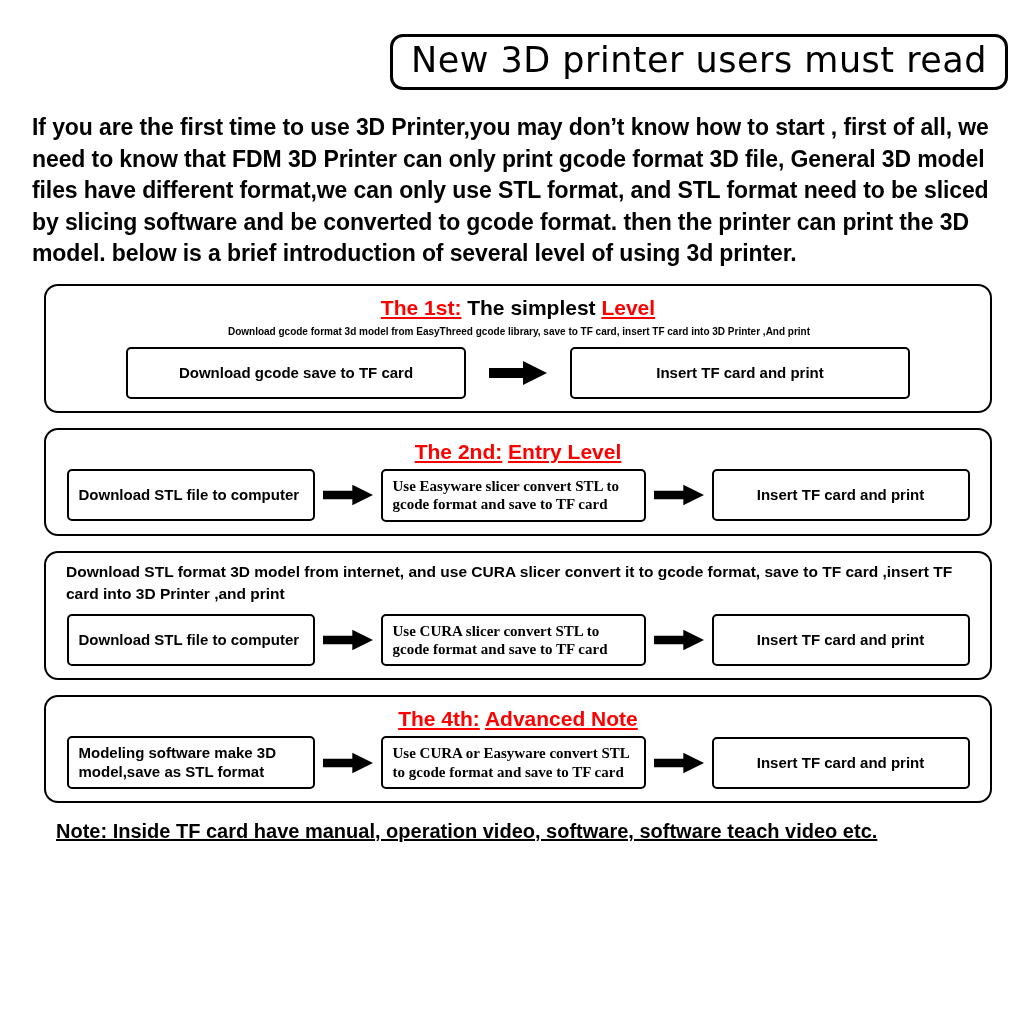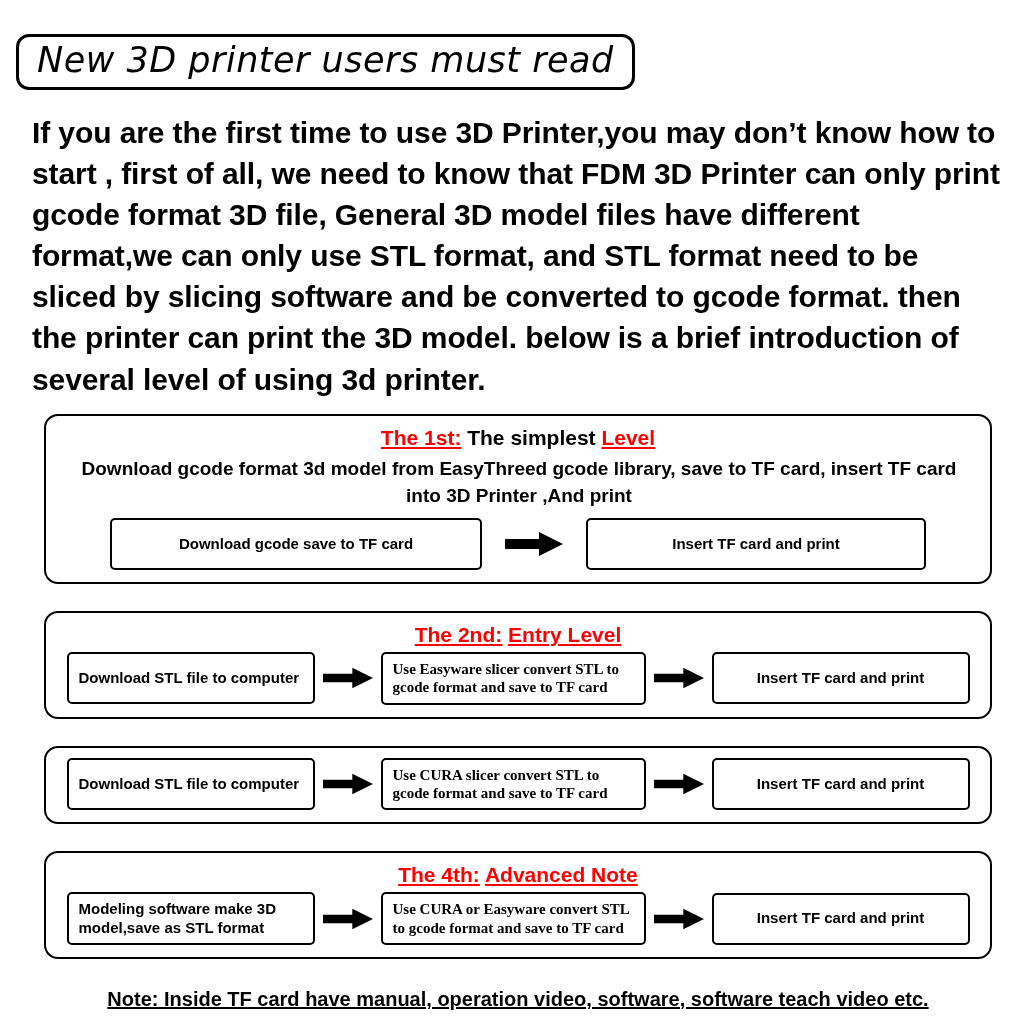--- a/index.html
+++ b/index.html
@@ -18,57 +18,56 @@
     width: 1024px;
     height: 1024px;
     box-sizing: border-box;
     padding: 0 16px;
     position: relative;
   }
 
   
   .title-wrap {
     display: flex;
-    justify-content: flex-start;
+    justify-content: flex-end;
     margin-top: 34px;
-    font-style: italic;
   }
   .title-box {
     border: 3px solid #000;
     border-radius: 13px;
     padding: 6px 18px 9px 18px;
     font-size: 35px;
     line-height: 1;
     letter-spacing: 0.5px;
     font-family: "DejaVu Sans", sans-serif;
     white-space: nowrap;
   }
 
   
   .intro {
     margin: 22px 8px 0 16px;
-    font-size: 30px;
+    font-size: 23px;
     font-weight: bold;
     line-height: 1.37;
     letter-spacing: -0.1px;
   }
 
   
   .levels {
     margin-top: 14px;
     display: flex;
     flex-direction: column;
     gap: 11px;
   }
   .level-card {
     border: 2.5px solid #000;
     border-radius: 14px;
     padding: 8px 14px 12px 14px;
     box-sizing: border-box;
-    margin: 0 16px 16px 28px;
+    margin: 0 16px 4px 28px;
   }
   .level-heading {
     text-align: center;
     font-size: 21px;
     font-weight: bold;
     margin: 2px 0 6px 0;
     line-height: 1.1;
   }
   .lv-red {
     color: #ff0000;
@@ -78,21 +77,21 @@
     color: #000000;
   }
   .level-desc {
     font-size: 15.5px;
     font-weight: bold;
     line-height: 1.45;
     margin: 0 4px 8px 6px;
   }
   .level-desc.center {
     text-align: center;
-    font-size: 19px;
+    font-size: 10px;
   }
 
   
   .flow {
     display: flex;
     align-items: center;
     justify-content: center;
     gap: 0px;
     margin-top: 2px;
   }
@@ -111,37 +110,36 @@
   .arrow {
     width: 66px;
     display: flex;
     align-items: center;
     justify-content: center;
     flex: none;
   }
   .arrow svg { display: block; }
 
   
-  .row1 .box-a { width: 372px; justify-content: center; text-align: center; }
+  .row1 .box-a { width: 340px; justify-content: center; text-align: center; }
   .row1 .box-b { width: 340px; justify-content: center; text-align: center; }
   .row1 .arrow { width: 104px; }
 
   
   .row3 .box-a { width: 248px; }
   .row3 .box-b { width: 265px; font-family: Liberation Serif, serif; }
   .row3 .box-c { width: 258px; justify-content: center; text-align: center; }
 
   
   .note {
-    margin: 12px 16px 0 28px;
+    margin: 12px 16px 0 40px;
     font-size: 20px;
     font-weight: bold;
     text-decoration: underline;
     line-height: 1.2;
-    text-align: center;
   }
 </style>
 </head>
 <body>
 
 <div class="page">
 
   <div class="title-wrap">
     <div class="title-box">New 3D printer users must read</div>
   </div>
@@ -184,20 +182,21 @@
         <div class="arrow">
           <svg width="50" height="26" viewBox="0 0 58 28" aria-hidden="true">
             <polygon points="0,9 34,9 34,2 58,14 34,26 34,19 0,19" fill="#000"></polygon>
           </svg>
         </div>
         <div class="flow-box box-c">Insert TF card and print</div>
       </div>
     </div>
 
     <div class="level-card">
+      <div class="level-desc">Download STL format 3D model from internet, and use CURA slicer convert it to gcode format, save to TF card ,insert TF card into 3D Printer ,and print</div>
       <div class="flow row3">
         <div class="flow-box box-a">Download STL file to computer</div>
         <div class="arrow">
           <svg width="50" height="26" viewBox="0 0 58 28" aria-hidden="true">
             <polygon points="0,9 34,9 34,2 58,14 34,26 34,19 0,19" fill="#000"></polygon>
           </svg>
         </div>
         <div class="flow-box box-b">Use CURA slicer convert STL to gcode format and save to TF card</div>
         <div class="arrow">
           <svg width="50" height="26" viewBox="0 0 58 28" aria-hidden="true">

